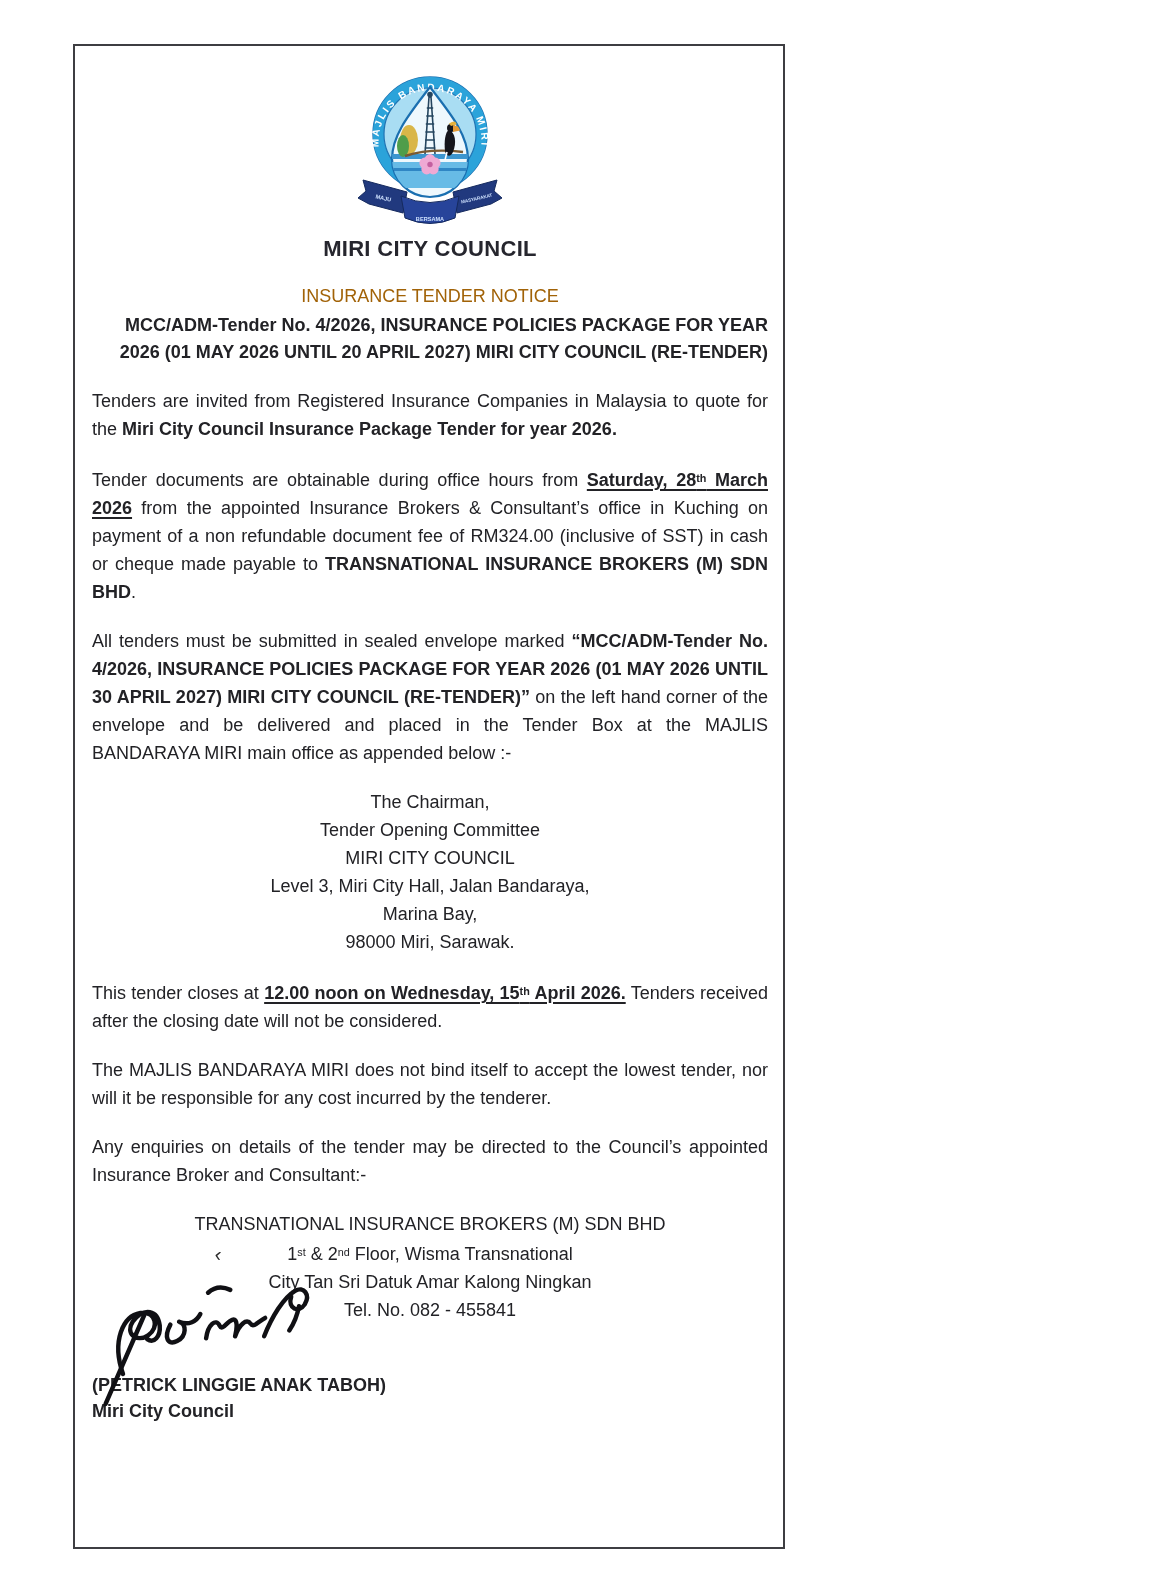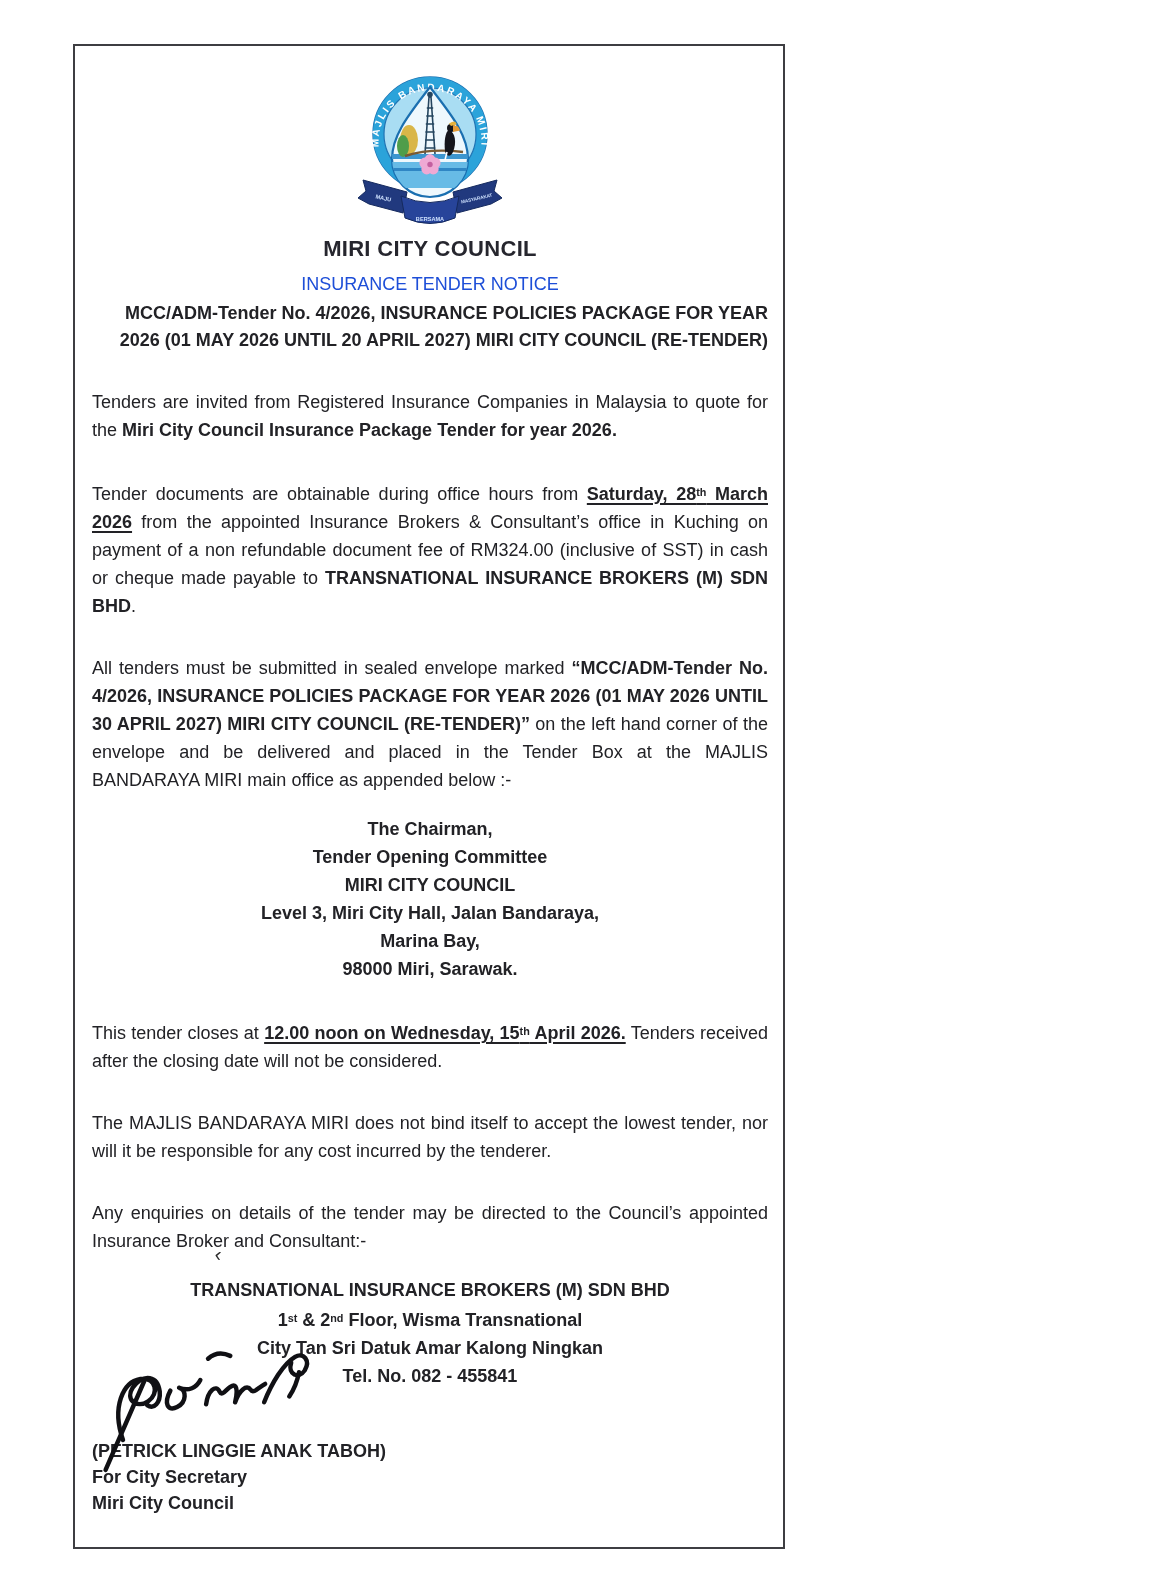--- a/index.html
+++ b/index.html
@@ -13,24 +13,24 @@
   }
   .doc-content{
     position:relative;width:100%;height:100%;box-sizing:border-box;
     padding:22px 15px 0 17px;overflow:hidden;
   }
   .logo-wrap{width:170px;height:158px;margin:0 auto;}
   .org-heading{
     margin-top:10px;text-align:center;font-size:22px;font-weight:bold;
     letter-spacing:.3px;color:#26262e;line-height:26px;
   }
-  .notice-label{margin-top:9px;text-align:center;font-size:18px;line-height:26px;color:#1d4ed8;}
+  .notice-label{margin-top:21px;text-align:center;font-size:18px;line-height:26px;color:#a16207;}
   .tender-title{margin-top:3px;text-align:right;font-weight:bold;font-size:18px;line-height:27px;}
-  .para{margin-top:34px;font-size:18px;line-height:28px;text-align:justify;}
-  .center-block{margin-top:21px;font-size:18px;line-height:28px;font-weight:bold;text-align:center;}
+  .para{margin-top:21px;font-size:18px;line-height:28px;text-align:justify;}
+  .center-block{margin-top:21px;font-size:18px;line-height:28px;font-weight:normal;text-align:center;}
   .b{font-weight:bold;}
   .u{text-decoration:underline;text-decoration-thickness:2px;text-underline-offset:3px;}
   .sup{font-size:0.6em;vertical-align:0.38em;text-align:center;}
   .signature-block{position:relative;margin-top:48px;font-size:18px;line-height:26px;font-weight:bold;}
   .signature-svg{position:absolute;left:2px;top:-92px;width:232px;height:128px;pointer-events:none;}
   .sig-line{white-space:nowrap;}
   .date-line{margin-top:34px;font-size:18px;font-weight:bold;line-height:26px;}
   .stray-mark{
     position:absolute;left:140px;top:1198px;font-size:20px;color:#2a2a2a;
     transform:rotate(8deg);line-height:1;
@@ -139,21 +139,20 @@
           <path d="M118,12 Q128,3 141,9"></path>
           <path d="M30,96 C18,62 30,36 48,33 C64,31 68,48 56,56 C44,64 32,54 40,42 C52,26 66,30 68,46 C69,57 62,65 55,60"></path>
           <path d="M79,45 C72,58 76,67 86,62 C96,57 96,44 88,42 C98,46 106,42 110,34"></path>
           <path d="M116,59 C118,45 126,38 130,46 C133,52 137,42 143,40 C149,38 148,49 146,57 C150,45 158,38 162,44 C165,49 171,41 177,38"></path>
           <path d="M176,57 C184,37 196,17 208,10 C217,5 224,14 218,24 C212,33 200,29 204,16"></path>
           <path d="M212,26 C210,37 206,45 202,51"></path>
           <path d="M52,35 L12,127"></path>
         </g>
       </svg>
       <div class="sig-line">(PETRICK LINGGIE ANAK TABOH)</div>
-      <div class="sig-line">For City Secretary</div>
       <div class="sig-line">Miri City Council</div>
     </div>
 
     <div class="date-line"></div>
 
     <span class="stray-mark">‹</span>
   </div>
 </div>
 
 </body></html>

